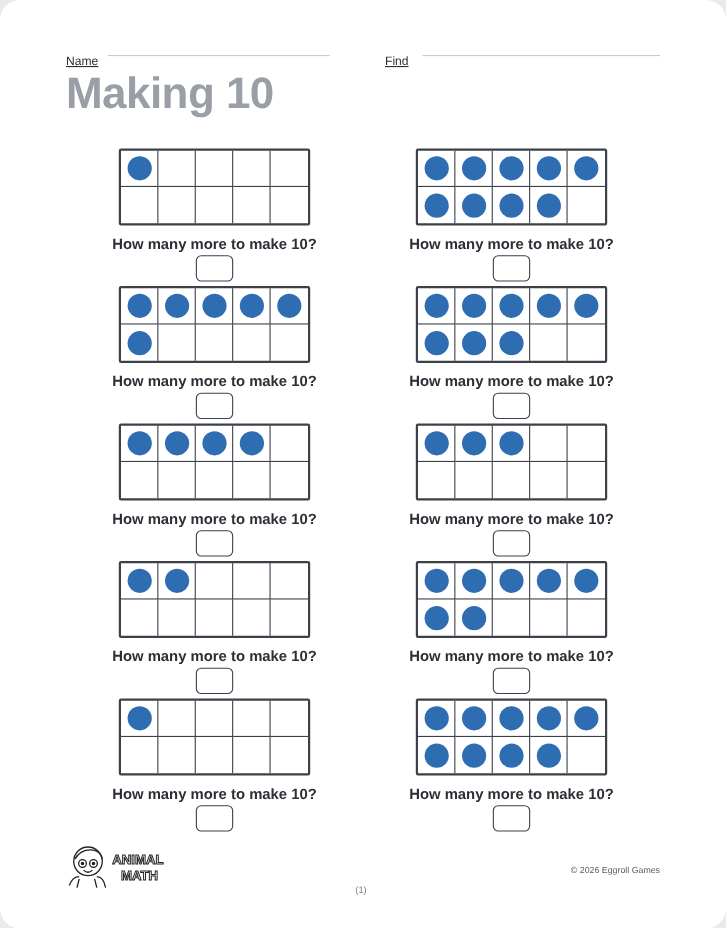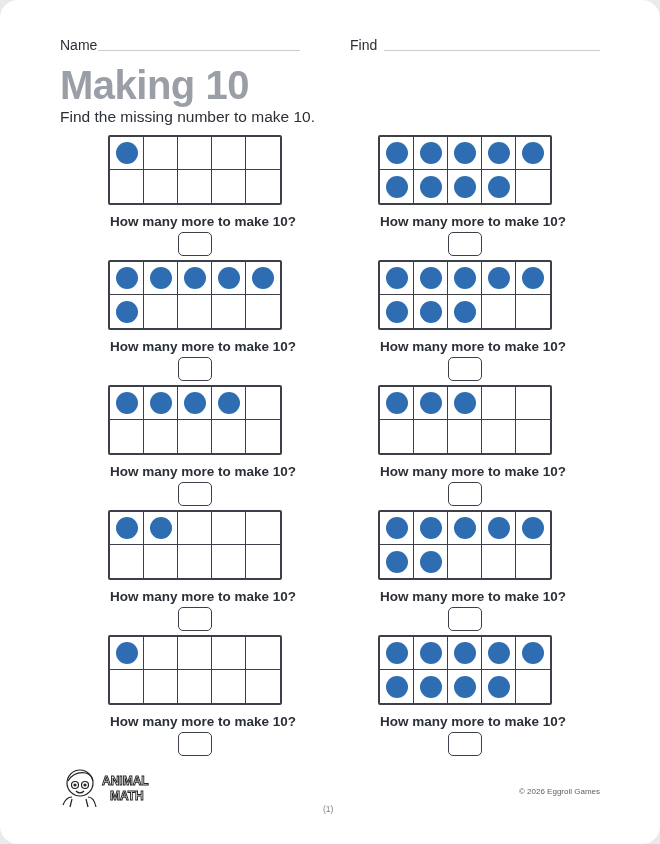--- a/index.html
+++ b/index.html
@@ -1,47 +1,46 @@
 <!DOCTYPE html>
 <html><head>
 <meta charset="utf-8">
 <style>
   html, body { margin:0; padding:0; background:#e9eaec; }
   body { width:660px; height:844px; position:relative; overflow:hidden; font-family:"Liberation Sans", "DejaVu Sans", sans-serif; }
   .page { position:absolute; left:0; top:0; width:660px; height:844px; background:#ffffff; border-radius:18px; }
-  .field-label { position:absolute; top:37px; font-size:14px; color:#2b2f36; }
+  .field-label { position:absolute; top:50px; font-size:11px; color:#2b2f36;text-decoration:underline; }
   .field-line { position:absolute; top:50px; height:0; border-top:1.5px solid #c9ccd2; }
   .title { position:absolute; left:60px; top:62px; font-size:40px; font-weight:bold; color:#9a9ea6; letter-spacing:-0.5px; line-height:46px; }
   .subtitle { position:absolute; left:60px; top:108px; font-size:15.5px; color:#2b2f36; }
   .problem { position:absolute; width:174px; }
   .frame { position:absolute; left:0; top:0; width:174px; height:70px; border:2px solid #3d4049; box-sizing:border-box; border-radius:2px; display:grid; grid-template-columns:repeat(5,1fr); grid-template-rows:repeat(2,1fr); background:#fff; }
   .cell { border-right:1.5px solid #3d4049; border-bottom:1.5px solid #3d4049; position:relative; }
   .cell.c5 { border-right:none; }
   .cell.r2 { border-bottom:none; }
   .dot { position:absolute; left:50%; top:50%; width:22px; height:22px; margin:-11px 0 0 -11px; border-radius:50%; }
-  .question { position:absolute; left:-14px; width:202px; top:79px; text-align:right; font-size:13.5px; font-weight:bold; color:#2b2f36; white-space:nowrap; }
+  .question { position:absolute; left:-14px; width:202px; top:79px; text-align:center; font-size:13.5px; font-weight:bold; color:#2b2f36; white-space:nowrap; }
   .answer-box { position:absolute; left:70px; top:97px; width:34px; height:24px; border:1.5px solid #3d4049; border-radius:5px; box-sizing:border-box; background:#fff; }
   .logo { position:absolute; left:60px; top:765px; width:110px; height:44px; }
   .footer-text { position:absolute; right:60px; top:773px; font-size:10px; color:#3a3e46; text-align:right; }
   .footer-copy { position:absolute; right:60px; top:787px; font-size:8px; color:#5a5e66; text-align:center; }
   .page-num { position:absolute; left:323px; top:804px; font-size:8.5px; color:#7a7e86; }
 </style>
 </head>
 <body>
 
 <div class="page">
 
   <span class="field-label" style="left:60px;">Name</span>
   <div class="field-line" style="left:98px; width:202px;"></div>
 
   <span class="field-label" style="left:350px;">Find</span>
   <div class="field-line" style="left:384px; width:216px;"></div>
 
   <div class="title">Making 10</div>
-  <div class="subtitle">Find the missing number to make 10.</div>
 
   <div id="problems">
       <div class="problem" style="left: 108px; top: 135px;">
         <div class="frame">
           <div class="cell">
             <span class="dot" style="background: rgb(47, 109, 178);"></span>
           </div>
           <div class="cell"></div>
           <div class="cell"></div>
           <div class="cell"></div>

